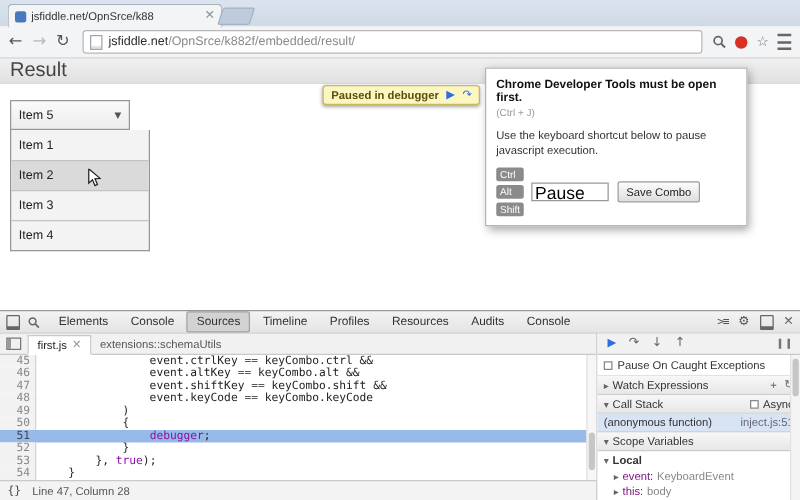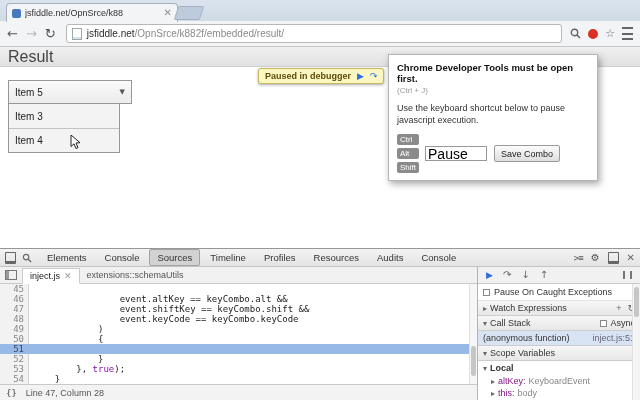--- a/index.html
+++ b/index.html
@@ -37,21 +37,21 @@
   
   .page{position:relative;height:201px;background:#fff;}
   .resultbar{height:19px;background:linear-gradient(#f0f0f0,#e1e1e1);border-bottom:1px solid #cfcfcf;
              display:flex;align-items:center;padding:0 8px;font-size:16px;color:#444;}
   .paused-pill{position:absolute;left:258px;top:21px;height:14px;display:flex;align-items:center;gap:6px;
                background:var(--paused-bg,#fbf7c3);border:1px solid var(--paused-border,#c9b85e);
                border-radius:3px;padding:0 6px;font-size:9px;font-weight:bold;color:#5d4d08;
                box-shadow:0 1px 3px rgba(0,0,0,.35);}
   .pill-ico{font-weight:normal;font-size:9px;color:var(--accent,#2e6de0);line-height:1;}
 
-  .select-box{position:absolute;left:8px;top:33px;width:124px;height:24px;box-sizing:border-box;
+  .select-box{position:absolute;left:8px;top:33px;width:96px;height:24px;box-sizing:border-box;
               background:linear-gradient(#fafafa,#ececec);border:1px solid #979797;
               display:flex;align-items:center;padding:0 6px;font-size:10px;color:#222;}
   .caret{margin-left:auto;font-size:7px;color:#555;}
   .options{position:absolute;left:8px;top:57px;width:112px;box-sizing:border-box;
            border:1px solid #979797;border-top:none;background:#f3f3f3;}
   .option{height:24px;box-sizing:border-box;border-top:1px solid #c3c3c3;display:flex;align-items:center;
           padding:0 6px;font-size:10px;color:#222;}
   .option:first-child{border-top:none;}
   .option.hovered{background:#dadada;}
   .cursor{position:absolute;left:70px;top:88px;}
@@ -172,20 +172,22 @@
       <span>Paused in debugger</span>
       <span class="pill-ico icon">▶</span>
       <span class="pill-ico icon">↷</span>
     </div>
 
     <div class="select-box">
       <span>Item 5</span>
       <span class="caret icon">▼</span>
     </div>
     <div class="options">
+        <div class="option">Item 1</div>
+        <div class="option hovered">Item 2</div>
         <div class="option">Item 3</div>
         <div class="option">Item 4</div>
       </div>
     <svg class="cursor" width="12" height="15" viewBox="0 0 12 15">
       <path d="M1,0 L1,11.5 L4,8.8 L6,13.5 L8,12.6 L6,8 L10,7.7 Z" fill="#fff" stroke="#222" stroke-width="1"></path>
     </svg>
 
     <div class="tooltip">
       <div class="tt-title">Chrome Developer Tools must be open first.</div>
       <div class="tt-short">(Ctrl + J)</div>
@@ -229,31 +231,32 @@
       </div>
     </div>
 
     <div class="dt-main">
 
       <div class="dt-left">
         <div class="filetabs">
           <span class="navpanelico"></span>
           <span style="display:flex;align-items:flex-end;">
               <span class="filetab active">
-                <span>inject.js</span>
+                <span>first.js</span>
                 <span class="ftclose icon">✕</span>
               </span>
               <span class="filetab">
                 <span>extensions::schemaUtils</span>
               </span>
             </span>
         </div>
         <div class="code">
             <div class="cline">
               <span class="gut">45</span>
+              <span class="ltx"><span>                event.ctrlKey == keyCombo.ctrl &amp;&amp;</span></span>
             </div>
             <div class="cline">
               <span class="gut">46</span>
               <span class="ltx"><span>                event.altKey == keyCombo.alt &amp;&amp;</span></span>
             </div>
             <div class="cline">
               <span class="gut">47</span>
               <span class="ltx"><span>                event.shiftKey == keyCombo.shift &amp;&amp;</span></span>
             </div>
             <div class="cline">
@@ -263,20 +266,21 @@
             <div class="cline">
               <span class="gut">49</span>
               <span class="ltx"><span>            )</span></span>
             </div>
             <div class="cline">
               <span class="gut">50</span>
               <span class="ltx"><span>            {</span></span>
             </div>
             <div class="cline current">
               <span class="gut">51</span>
+              <span class="ltx"><span>                </span><span class="kw">debugger</span><span>;</span></span>
             </div>
             <div class="cline">
               <span class="gut">52</span>
               <span class="ltx"><span>            }</span></span>
             </div>
             <div class="cline">
               <span class="gut">53</span>
               <span class="ltx"><span>        }, </span><span class="kw">true</span><span>);</span></span>
             </div>
             <div class="cline">
@@ -328,21 +332,21 @@
           <span class="disc icon">▾</span>
           <span>Scope Variables</span>
         </div>
         <div class="local-row">
           <span class="disc icon">▾</span>
           <span>Local</span>
         </div>
         <div>
             <div class="var-row">
               <span class="disc icon">▸</span>
-              <span class="var-name">altKey:</span>
+              <span class="var-name">event:</span>
               <span class="var-val">KeyboardEvent</span>
             </div>
             <div class="var-row">
               <span class="disc icon">▸</span>
               <span class="var-name">this:</span>
               <span class="var-val">body</span>
             </div>
           </div>
         <div class="sb-vscroll">
             <div class="sb-vthumb"></div>

